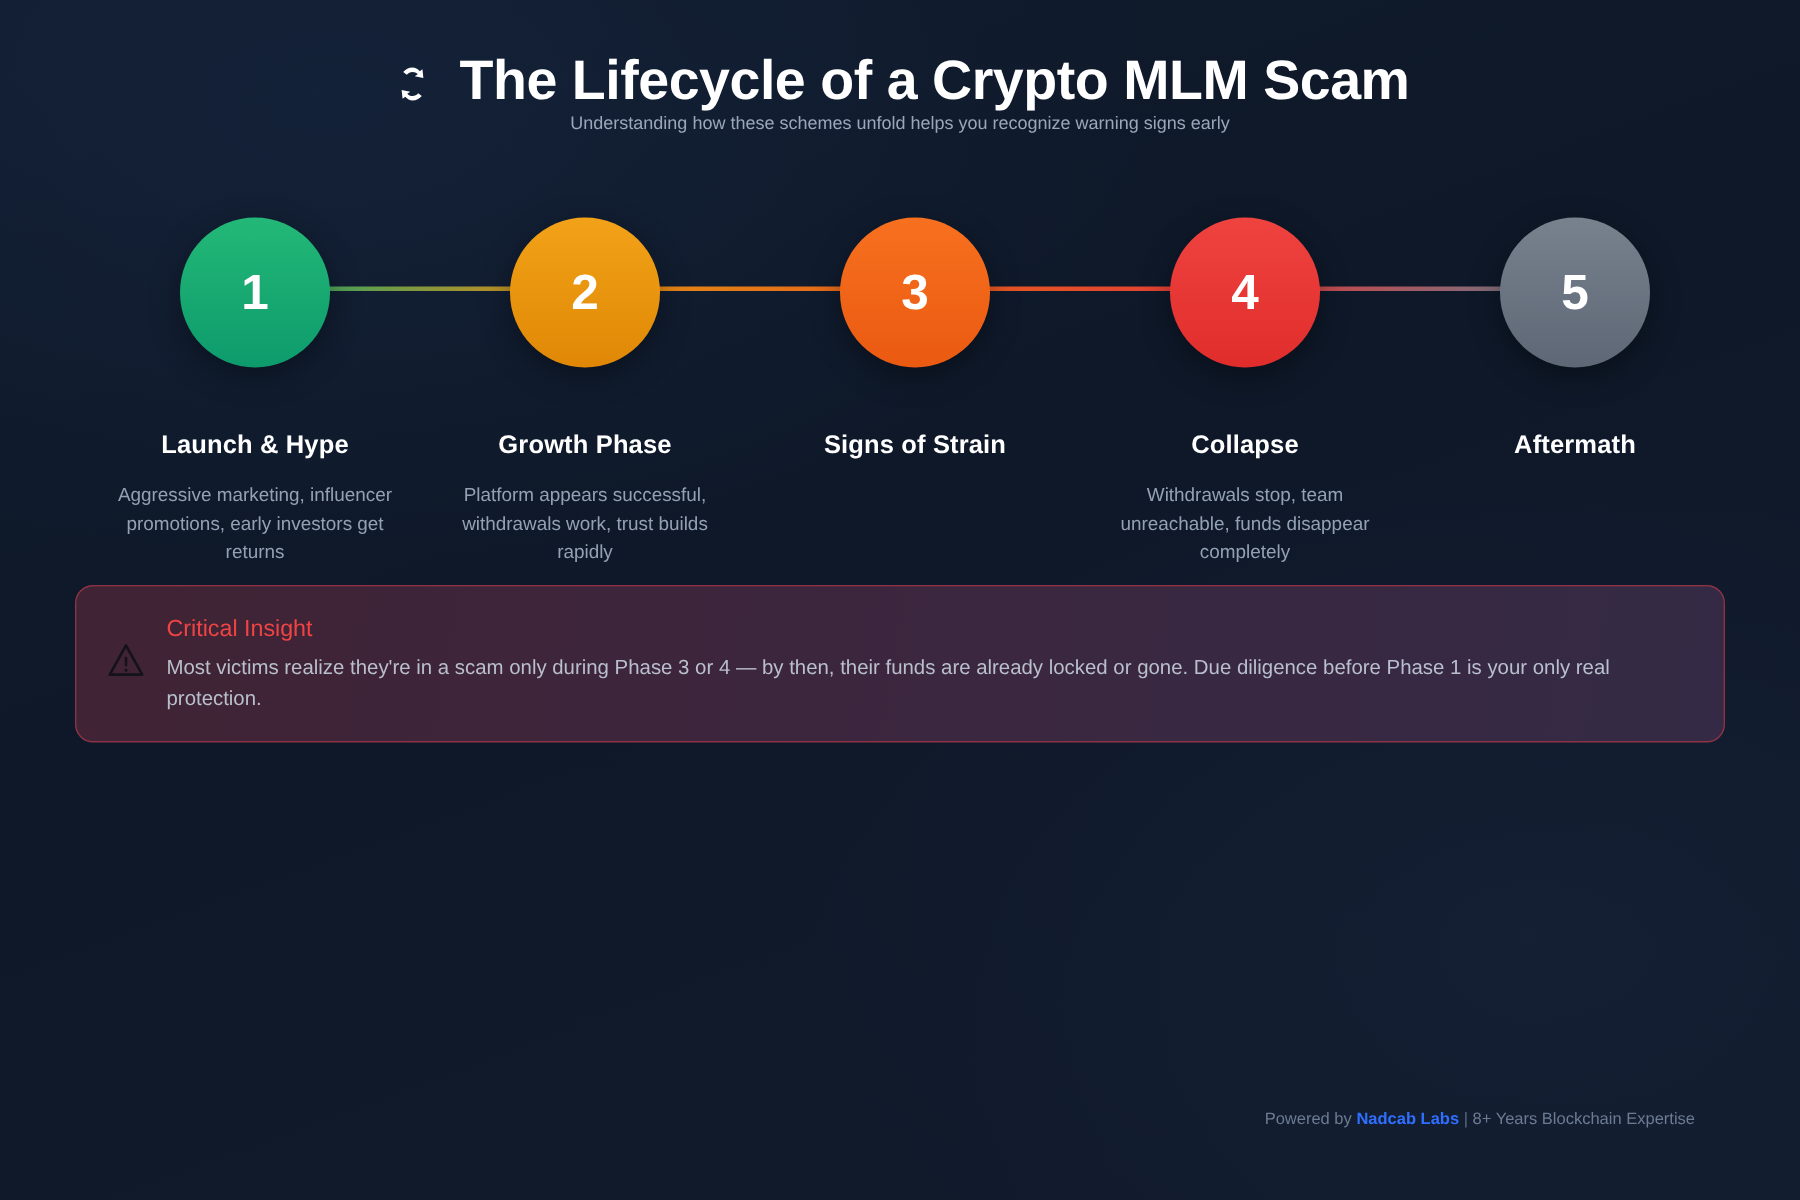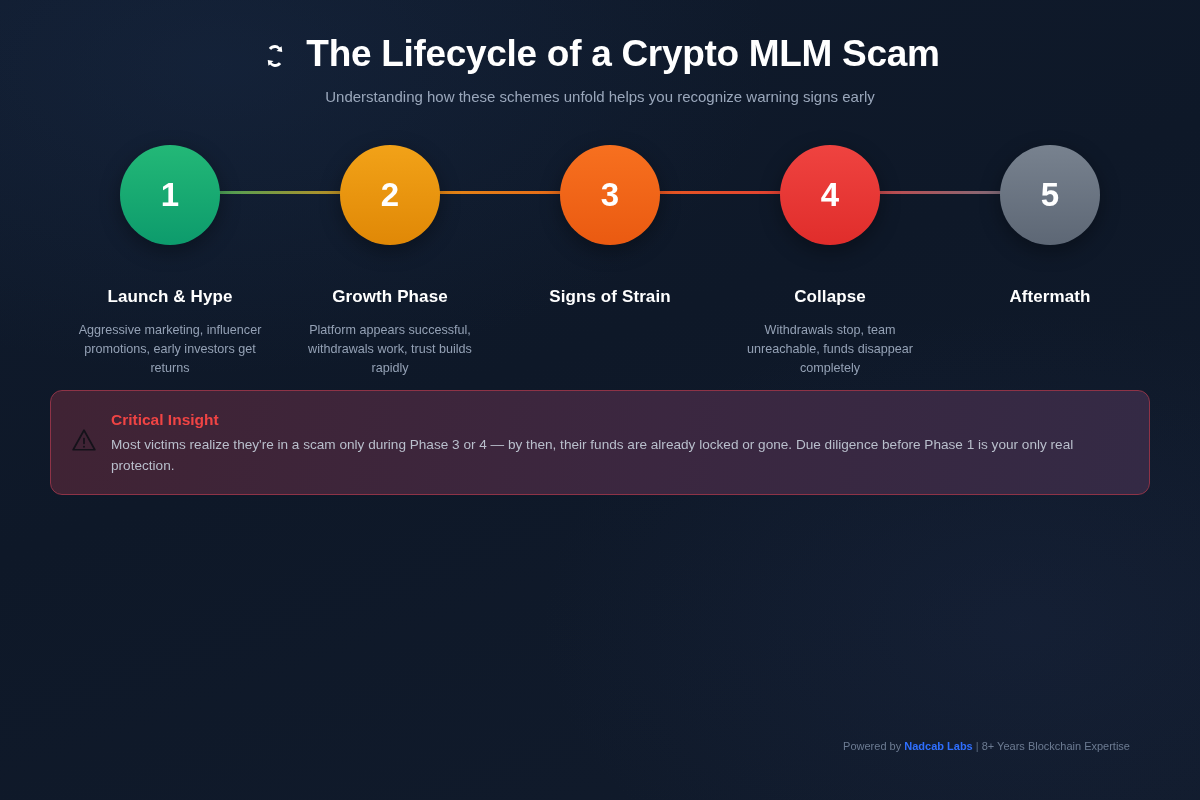--- a/index.html
+++ b/index.html
@@ -48,22 +48,21 @@
   .title-icon svg { display: block; }
   .page-title {
     font-size: 37px;
     font-weight: bold;
     letter-spacing: -0.3px;
     color: #ffffff;
     line-height: 1.1;
     white-space: nowrap;
   }
   .page-subtitle {
-    margin-top: 13px;
-    font-size: 15px;
+    font-size: 12px;
     color: #9aa7bb;
     font-weight: normal;
   }
 
   
   .timeline {
     position: absolute;
     top: 145px;
     left: 60px;
     width: 1080px;
@@ -148,21 +147,21 @@
     width: 26px;
     height: 26px;
     flex: none;
     margin-top: 18px;
   }
   .insight-icon svg { display: block; }
   .insight-body { flex: 1; padding-top: 2px; }
   .insight-title {
     color: #f04444;
     font-size: 15.5px;
-    font-weight: bold;
+    font-weight: normal;
     margin-bottom: 5px;
   }
   .insight-text {
     color: #b9bfcc;
     font-size: 13.6px;
     line-height: 1.55;
     max-width: 1000px;
   }
 
   

